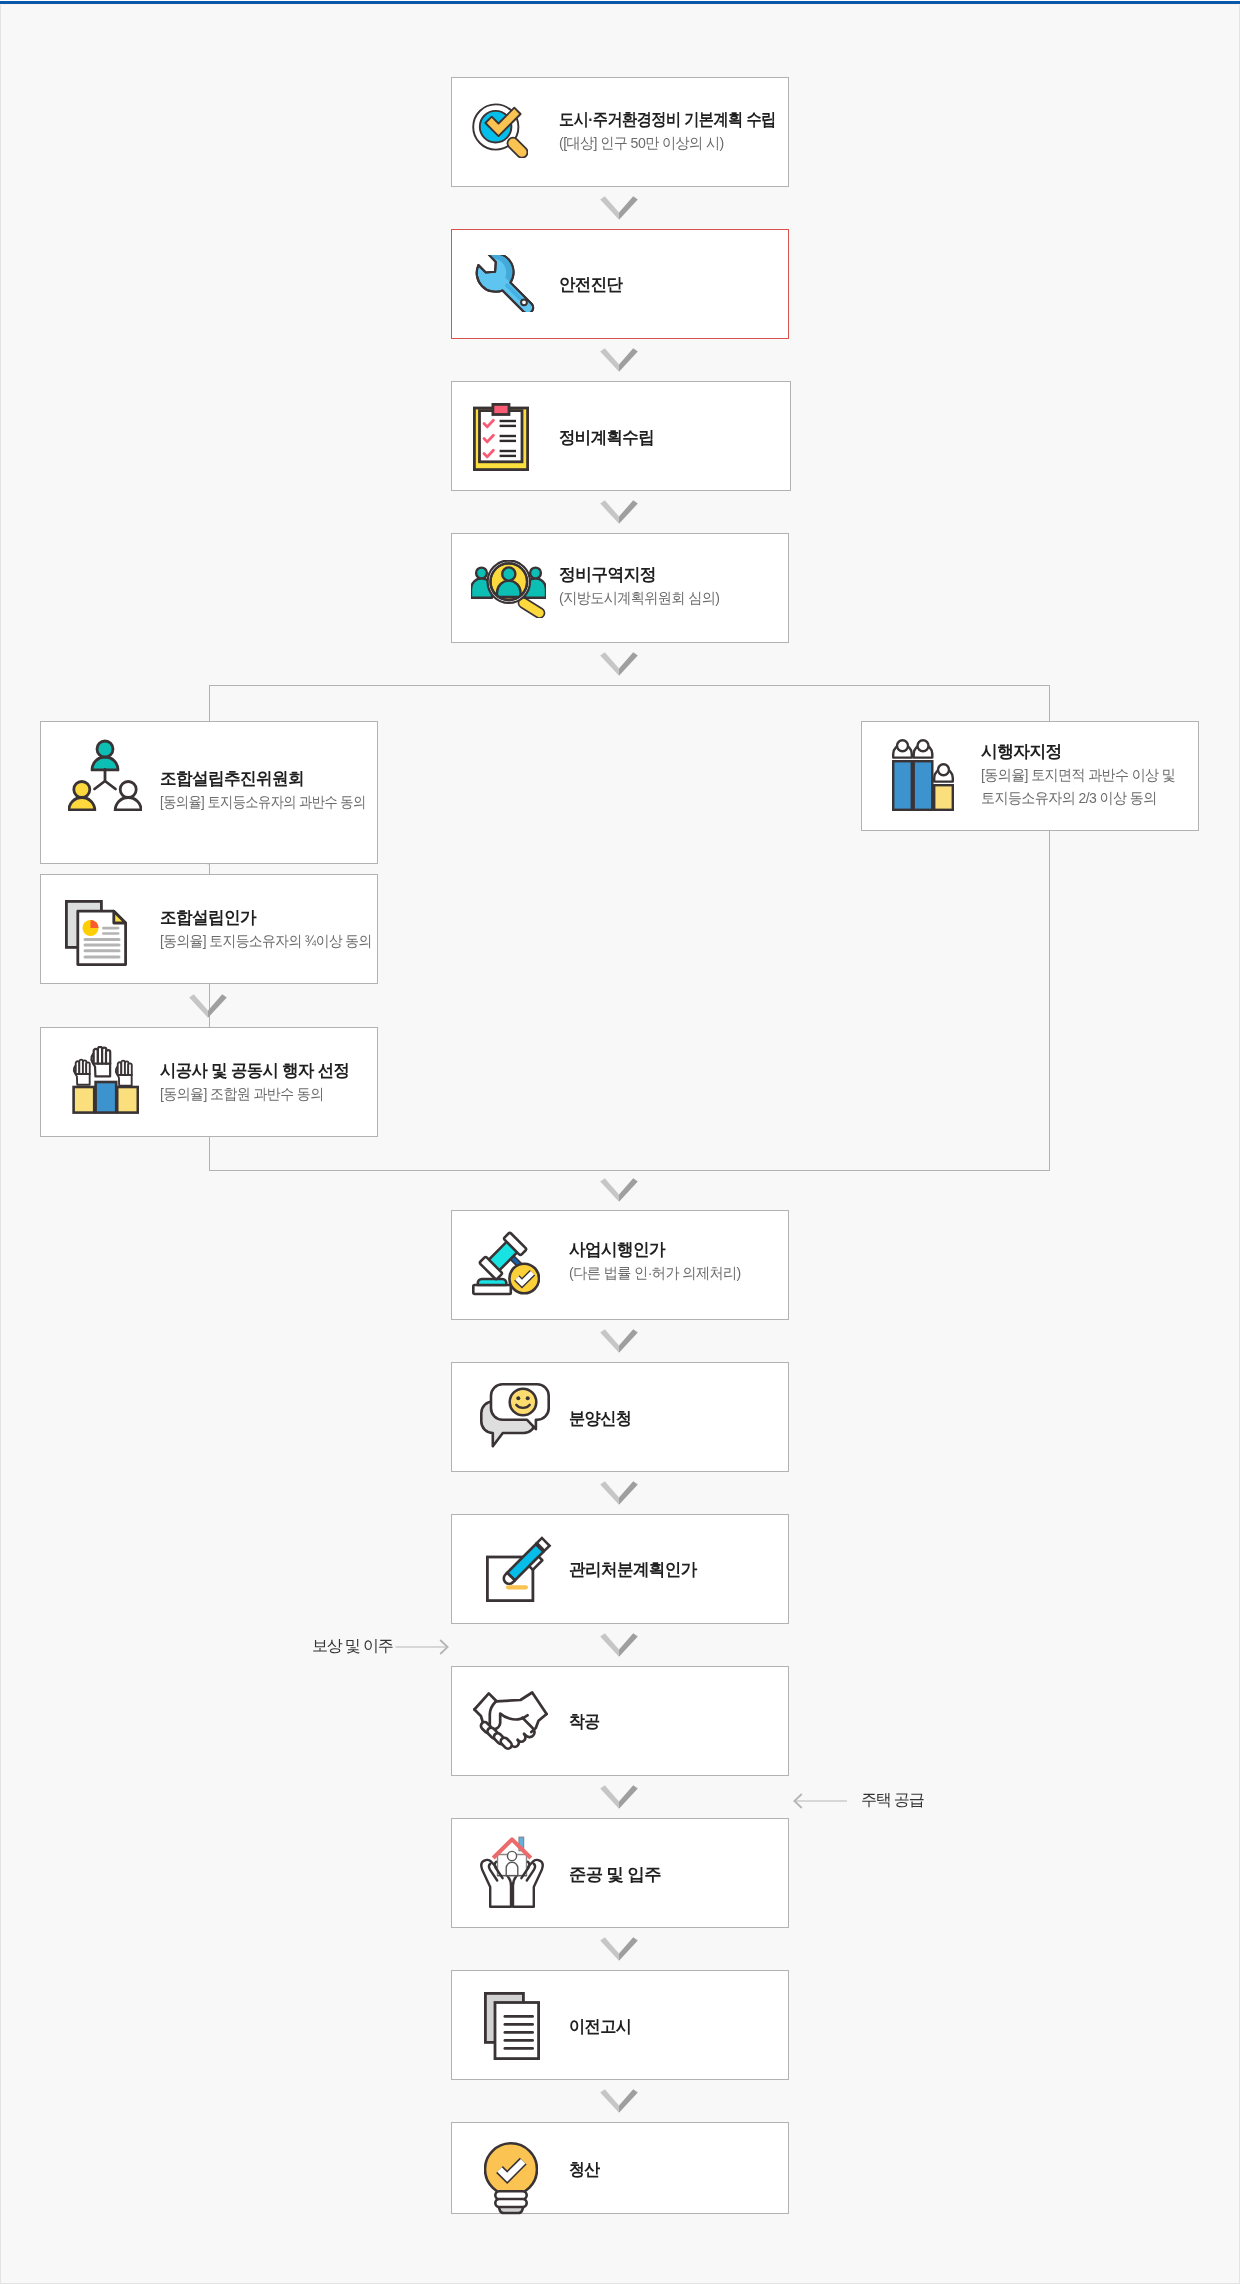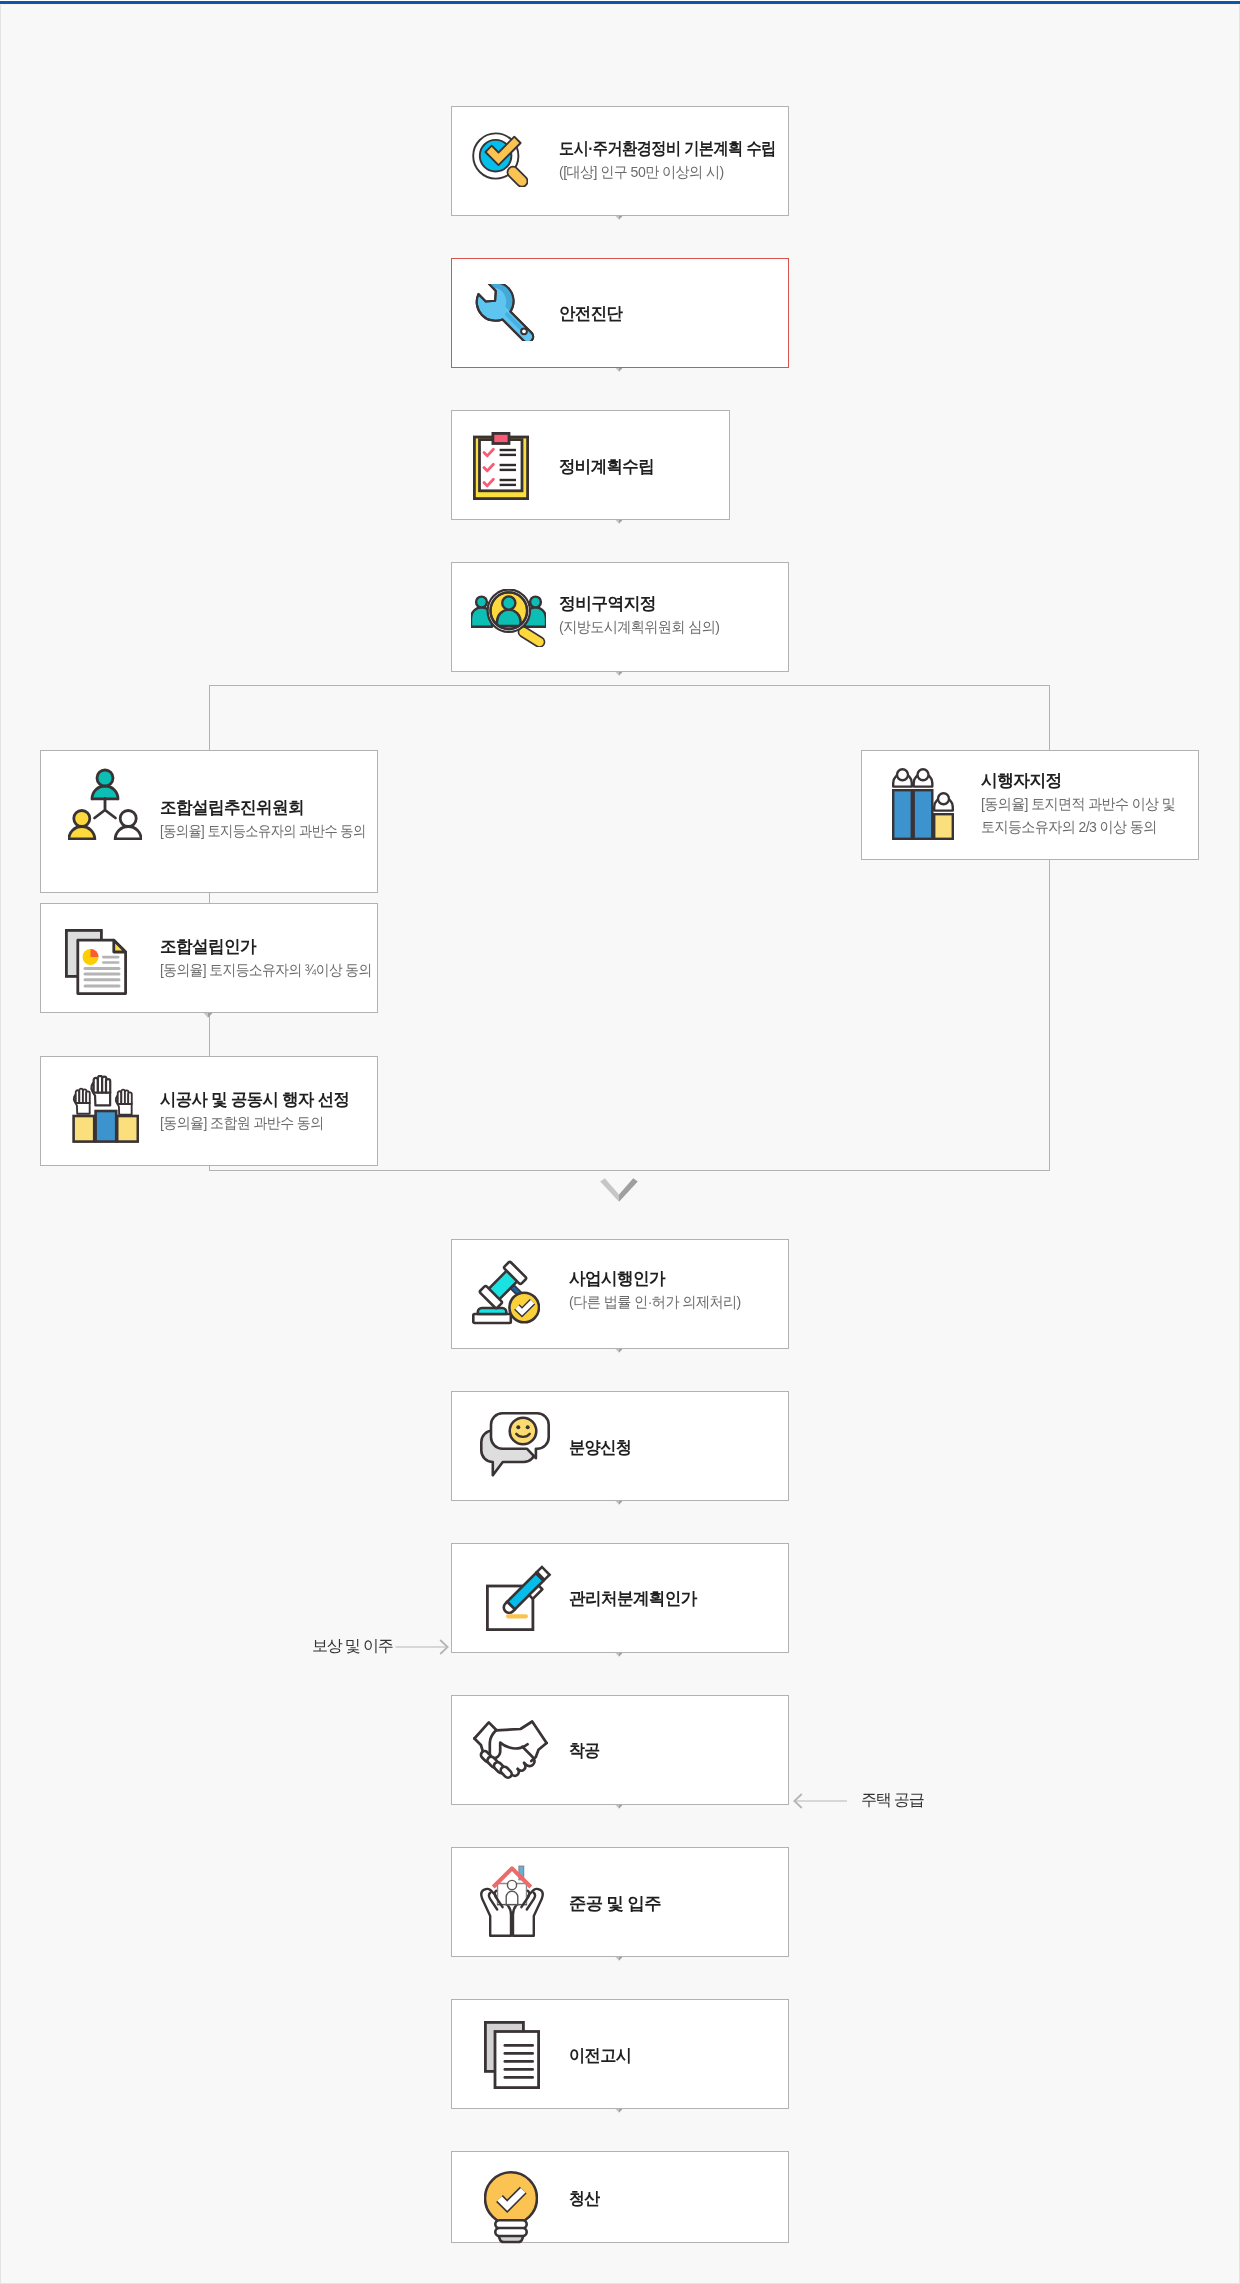--- a/index.html
+++ b/index.html
@@ -8,21 +8,21 @@
   body{width:1240px;height:2284px;font-family:"Liberation Sans",sans-serif;
        background:#f8f8f8;position:relative;overflow:hidden;}
   #topbar{position:absolute;left:0;top:0;width:1240px;height:5px;z-index:9;}
   #topbar .w{position:absolute;left:0;top:0;width:1240px;height:1px;background:#ffffff;}
   #topbar .b{position:absolute;left:0;top:1px;width:1240px;height:3px;background:#0a57ab;}
   #topbar .c{position:absolute;left:0;top:4px;width:1240px;height:1px;background:#faf3e8;}
   #frameL{position:absolute;left:0;top:4px;width:1px;height:2280px;background:#e4e4e4;z-index:8;}
   #frameR{position:absolute;left:1239px;top:4px;width:1px;height:2280px;background:#e4e4e4;z-index:8;}
   #frameB{position:absolute;left:0;top:2283px;width:1240px;height:1px;background:#e4e4e4;z-index:8;}
   #stage{position:absolute;left:0;top:0;width:1240px;height:2284px;}
-  .node{position:absolute;background:#fff;border:1px solid #b2b2b2;z-index:3;margin-top:29px;}
+  .node{position:absolute;background:#fff;border:1px solid #b2b2b2;z-index:3;}
   .node.alert{border-color:#d9534f;}
   .node .ico{position:absolute;}
   .node .txt{position:absolute;top:0;height:100%;display:flex;flex-direction:column;justify-content:center;}
   .t1{font-size:17px;font-weight:700;color:#1f1f1f;line-height:23px;white-space:nowrap;letter-spacing:-0.6px;transform-origin:left center;}
   .t2{font-size:15px;font-weight:400;color:#6b6b6b;line-height:23px;white-space:nowrap;letter-spacing:-0.6px;transform-origin:left center;}
   .chev{position:absolute;z-index:2;}
   .ln{position:absolute;background:#b2b2b2;z-index:1;}
   .ann{position:absolute;display:flex;align-items:center;}
   .ann .lb{font-size:16px;color:#333;letter-spacing:-1.2px;white-space:nowrap;}
 </style>
@@ -62,21 +62,21 @@
             <path d="M12.5 0.5 L19.8 8.2 L19.1 17.9 L9.8 18.7 L2.4 11.3 A18.9 18.9 0 0 0 26.5 36.7 L47.9 58.1 a5.6 5.6 0 0 0 7.9 -7.9 L34.4 28.8 A18.9 18.9 0 0 0 12.5 0.5 Z" fill="none" stroke="#3a3335" stroke-width="2.1" stroke-linejoin="round" stroke-linecap="round"></path>
             <line x1="31.0" y1="31.5" x2="44.3" y2="44.8" stroke="#45b0e2" stroke-width="3.8" stroke-linecap="round"></line>
             <circle cx="48.0" cy="48.5" r="2.9" fill="#fff" stroke="#3a3335" stroke-width="2.0"></circle>
           </g>
         </svg>
       </div>
   <div class="txt" style="left:107px;margin-top:0px">
     <div class="t1" style="transform:scaleX(0.966)">안전진단</div>
   </div>
 </div>
-<div class="node" style="left:451px;top:381px;width:279px;height:110px">
+<div class="node" style="left:451px;top:381px;width:340px;height:110px">
   <div class="ico" style="left:21px;top:21px;width:56px;height:68px">
         <svg style="display:block;width:100%;height:100%" viewBox="0 0 56 68">
           <rect x="1.4" y="5.0" width="53.2" height="61.6" fill="#fbdf3c" stroke="#3a3335" stroke-width="2.8"></rect>
           <rect x="6.5" y="7.6" width="42.5" height="51.2" fill="#fff" stroke="#3a3335" stroke-width="2.8"></rect>
           <rect x="19.9" y="1.4" width="16.1" height="10.1" fill="#fb5a74" stroke="#3a3335" stroke-width="2.8"></rect>
           <path d="M11.0 20.50 l3.2 3.4 l6.2 -6.6" fill="none" stroke="#fb5a74" stroke-width="2.8" stroke-linecap="round" stroke-linejoin="round"></path>
           <rect x="26.6" y="16.80" width="16.4" height="2.4" fill="#2f2b2c"></rect>
           <rect x="26.6" y="21.70" width="16.4" height="2.4" fill="#2f2b2c"></rect>
           <path d="M11.0 35.50 l3.2 3.4 l6.2 -6.6" fill="none" stroke="#fb5a74" stroke-width="2.8" stroke-linecap="round" stroke-linejoin="round"></path>
           <rect x="26.6" y="31.80" width="16.4" height="2.4" fill="#2f2b2c"></rect>

